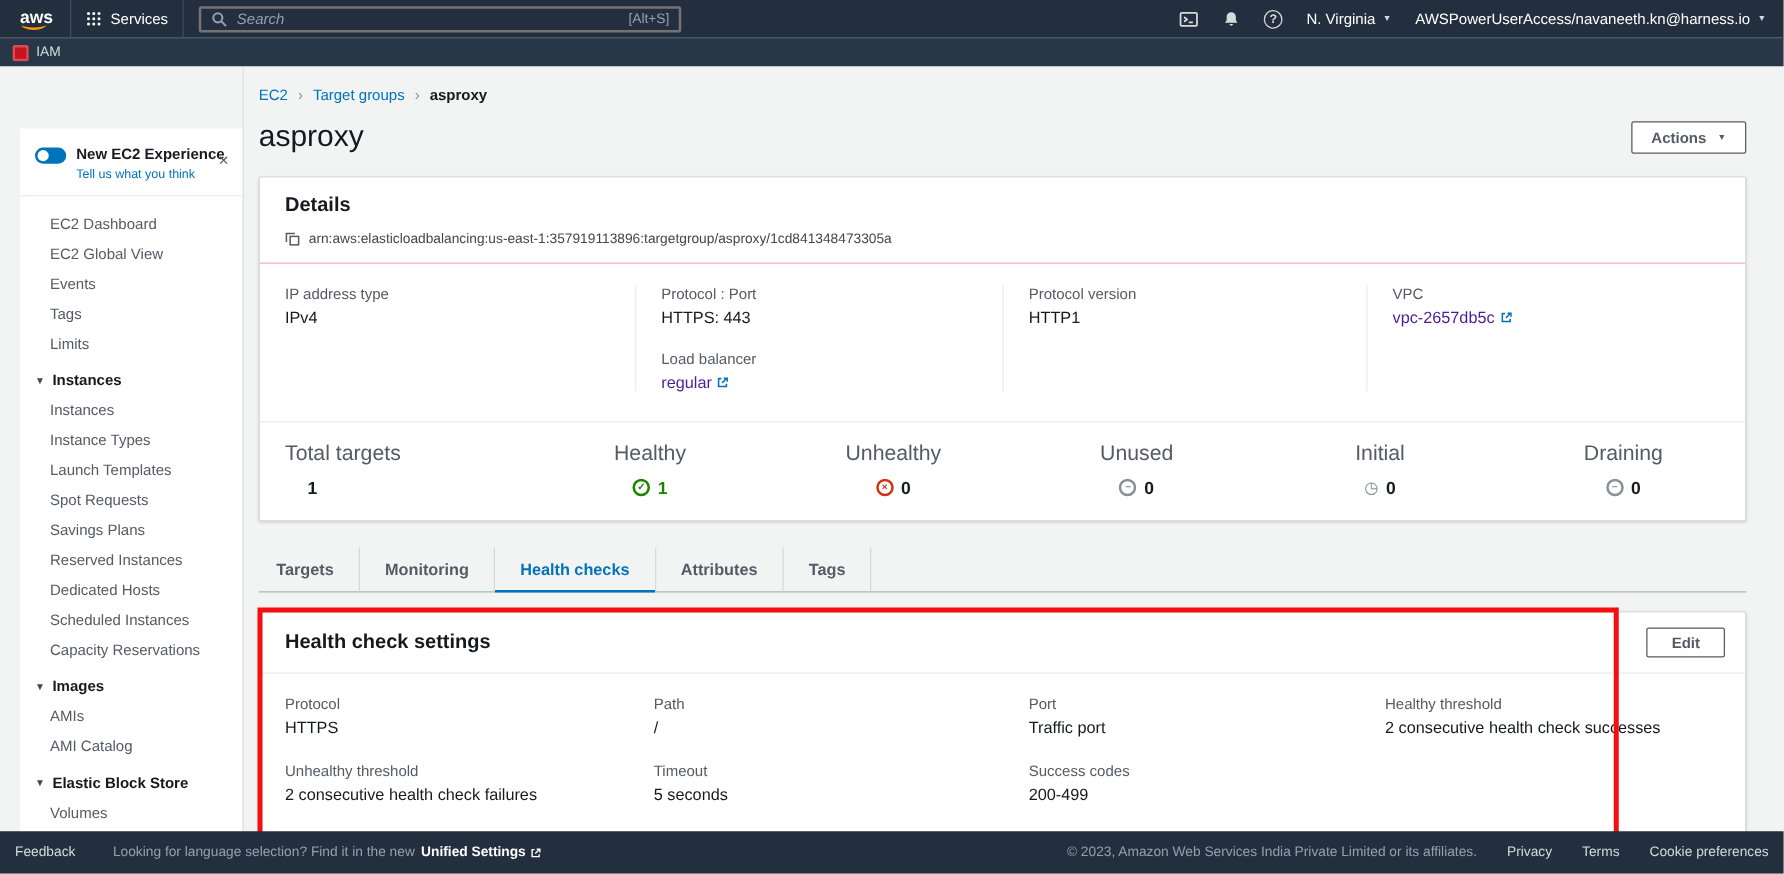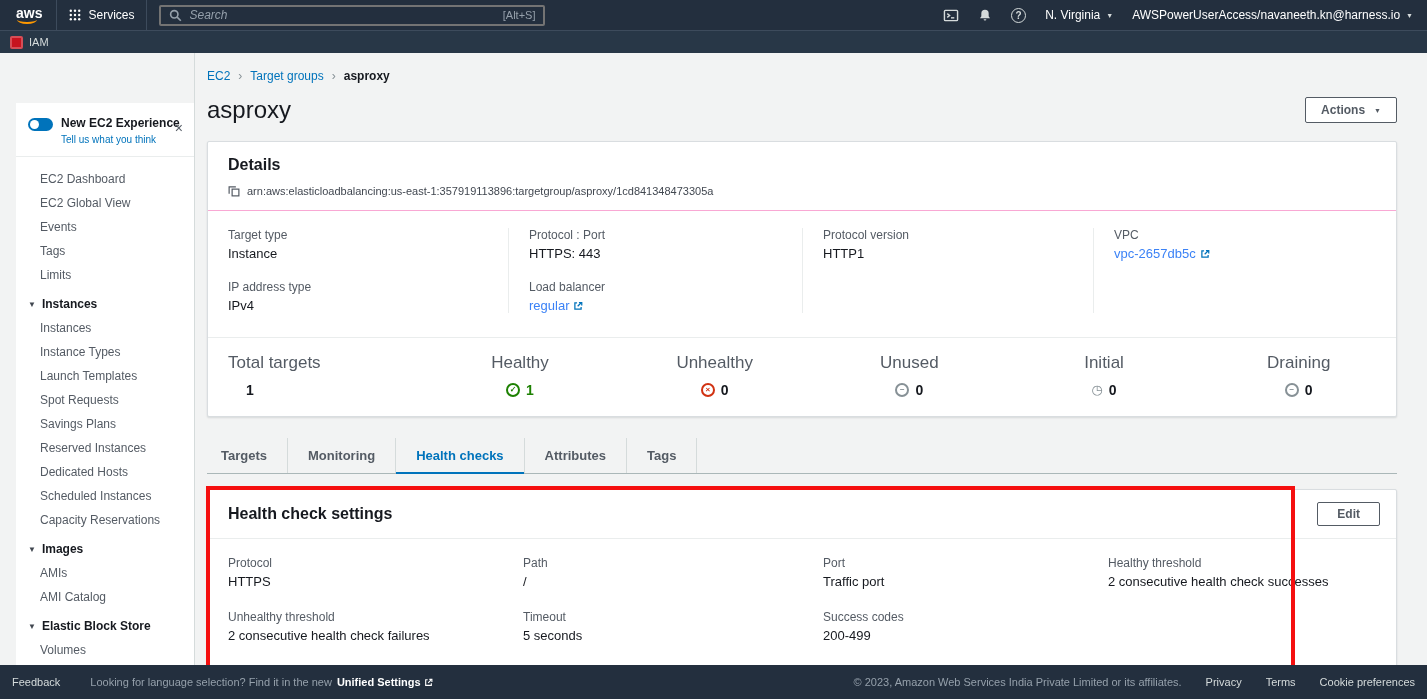--- a/index.html
+++ b/index.html
@@ -76,21 +76,21 @@
   .card-header { padding:14px 20px 13px; border-bottom:1px solid #f9a8d4; }
   .card-title { font-size:16px; font-weight:700; color:#16191f; }
   .arn-row { display:flex; align-items:center; gap:7px; margin-top:11px; font-size:11px; color:#414750; }
   .copy-icon { color:#545b64; display:flex; cursor:pointer; }
 
   .fields-grid { display:grid; grid-template-columns:300px 294px 291px 1fr; padding:17px 0 24px; }
   .fcol { padding:0 20px; display:flex; flex-direction:column; gap:19px; }
   .fcol + .fcol { border-left:1px solid #eaeded; }
   .flabel { font-size:12px; color:#545b64; margin-bottom:4px; }
   .fvalue { font-size:13px; color:#16191f; }
-  .fvalue .link { color:#3b82f6; }
+  .fvalue .link { color:#4c1d95; }
   .ext-icon { color:#0073bb; margin-left:4px; display:inline-block; vertical-align:-1px; cursor:pointer; }
 
   .counts-row { display:flex; border-top:1px solid #eaeded; padding:15px 0 18px; }
   .count-col { flex:1; text-align:center; }
   .count-col.first { text-align:left; padding-left:20px; }
   .clabel { font-size:17px; color:#545b64; }
   .cvalue { margin-top:9px; font-size:14px; font-weight:700; color:#16191f;
     display:flex; align-items:center; justify-content:center; gap:6px; }
   .count-col.first .cvalue { justify-content:flex-start; padding-left:18px; }
   .sicon { width:14px; height:14px; border-radius:50%; border:2px solid currentColor; font-size:8px;
@@ -274,24 +274,20 @@
               <rect x="5.5" y="5.5" width="9" height="9"></rect>
               <path d="M10.5 2.5h-9v9"></path>
             </svg>
         </span>
         <span class="arn">arn:aws:elasticloadbalancing:us-east-1:357919113896:targetgroup/asproxy/1cd841348473305a</span>
       </div>
     </div>
     <div class="fields-grid">
       <div class="fcol">
         <div class="field">
-          <div class="flabel">Target type</div>
-          <div class="fvalue">Instance</div>
-        </div>
-        <div class="field">
           <div class="flabel">IP address type</div>
           <div class="fvalue">IPv4</div>
         </div>
       </div>
       <div class="fcol">
         <div class="field">
           <div class="flabel">Protocol : Port</div>
           <div class="fvalue">HTTPS: 443</div>
         </div>
         <div class="field">

